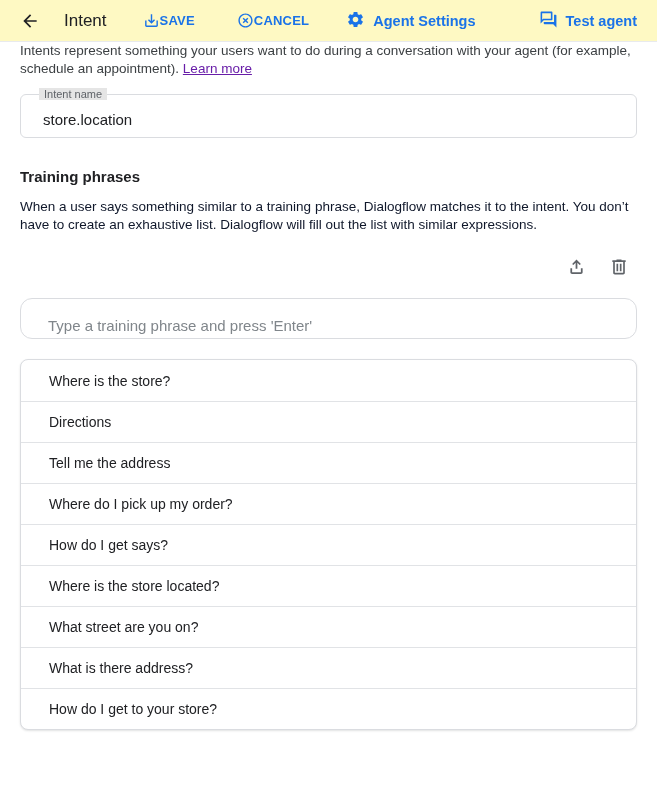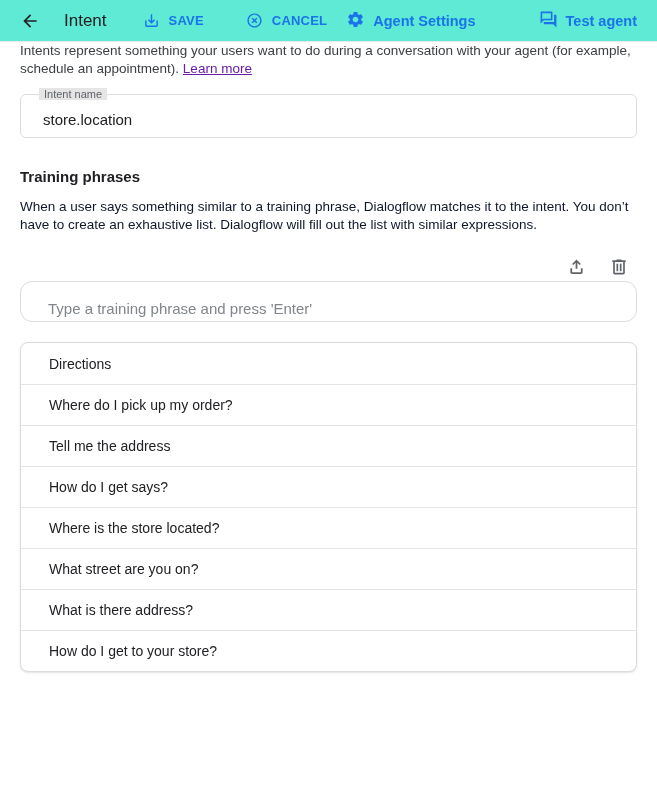--- a/index.html
+++ b/index.html
@@ -10,21 +10,21 @@
   }
   body { min-height: 790px; }
 
   
   .topbar {
     display: flex;
     align-items: center;
     height: 42px;
     padding: 0 20px;
     border-bottom: 1px solid #e8eaed;
-    background: #5eead4;
+    background: #fef9c3;
   }
   .icon-btn {
     background: none; border: none; cursor: pointer;
     display: inline-flex; align-items: center; justify-content: center;
     padding: 0;
   }
   .back-btn svg { display: block; }
   .page-title {
     margin-left: 24px;
     font-size: 17px;
@@ -32,21 +32,21 @@
     font-weight: 400;
   }
   .bar-btn {
     background: none; border: none; cursor: pointer;
     display: inline-flex; align-items: center;
     color: #1a73e8;
     font-family: inherit;
     font-weight: 700;
     font-size: 13px;
     letter-spacing: .2px;
-    gap: 9px;
+    gap: 0;
     padding: 0;
   }
   .bar-btn svg { display: block; }
   .save-btn { margin-left: 36px; }
   .cancel-btn { margin-left: 42px; }
   .right-actions {
     margin-left: auto;
     display: flex;
     align-items: center;
     gap: 63px;
@@ -123,21 +123,21 @@
     margin-top: 22px;
     display: flex;
     justify-content: flex-end;
     align-items: center;
     gap: 22px;
     padding-right: 8px;
   }
   .phrase-toolbar .icon-btn svg { display: block; }
 
   .phrase-input {
-    margin-top: 4px;
+    margin-top: 21px;
     width: 100%;
     height: 41px;
     border: 1px solid #dadce0;
     border-radius: 12px;
     outline: none;
     padding: 14px 16px 0 27px;
     font-family: inherit;
     font-size: 15px;
     color: #202124;
   }
@@ -246,29 +246,32 @@
             <path d="M7 21c-.55 0-1.02-.2-1.41-.59C5.2 20.02 5 19.55 5 19V6H4V4h5V3h6v1h5v2h-1v13c0 .55-.2 1.02-.59 1.41-.39.39-.86.59-1.41.59H7zM17 6H7v13h10V6zM9 17h2V8H9v9zm4 0h2V8h-2v9z"></path>
           </svg>
       </span>
     </button>
   </div>
 
   <input class="phrase-input" type="text" placeholder="Type a training phrase and press 'Enter'" style="">
 
   <div class="phrase-list">
     <div class="phrase-row">
+        <span class="phrase-text">Where is the store?</span>
+      </div>
+    <div class="phrase-row">
         <span class="phrase-text">Directions</span>
       </div>
     <div class="phrase-row">
+        <span class="phrase-text">Tell me the address</span>
+      </div>
+    <div class="phrase-row">
         <span class="phrase-text">Where do I pick up my order?</span>
       </div>
     <div class="phrase-row">
-        <span class="phrase-text">Tell me the address</span>
-      </div>
-    <div class="phrase-row">
         <span class="phrase-text">How do I get says?</span>
       </div>
     <div class="phrase-row">
         <span class="phrase-text">Where is the store located?</span>
       </div>
     <div class="phrase-row">
         <span class="phrase-text">What street are you on?</span>
       </div>
     <div class="phrase-row">
         <span class="phrase-text">What is there address?</span>

